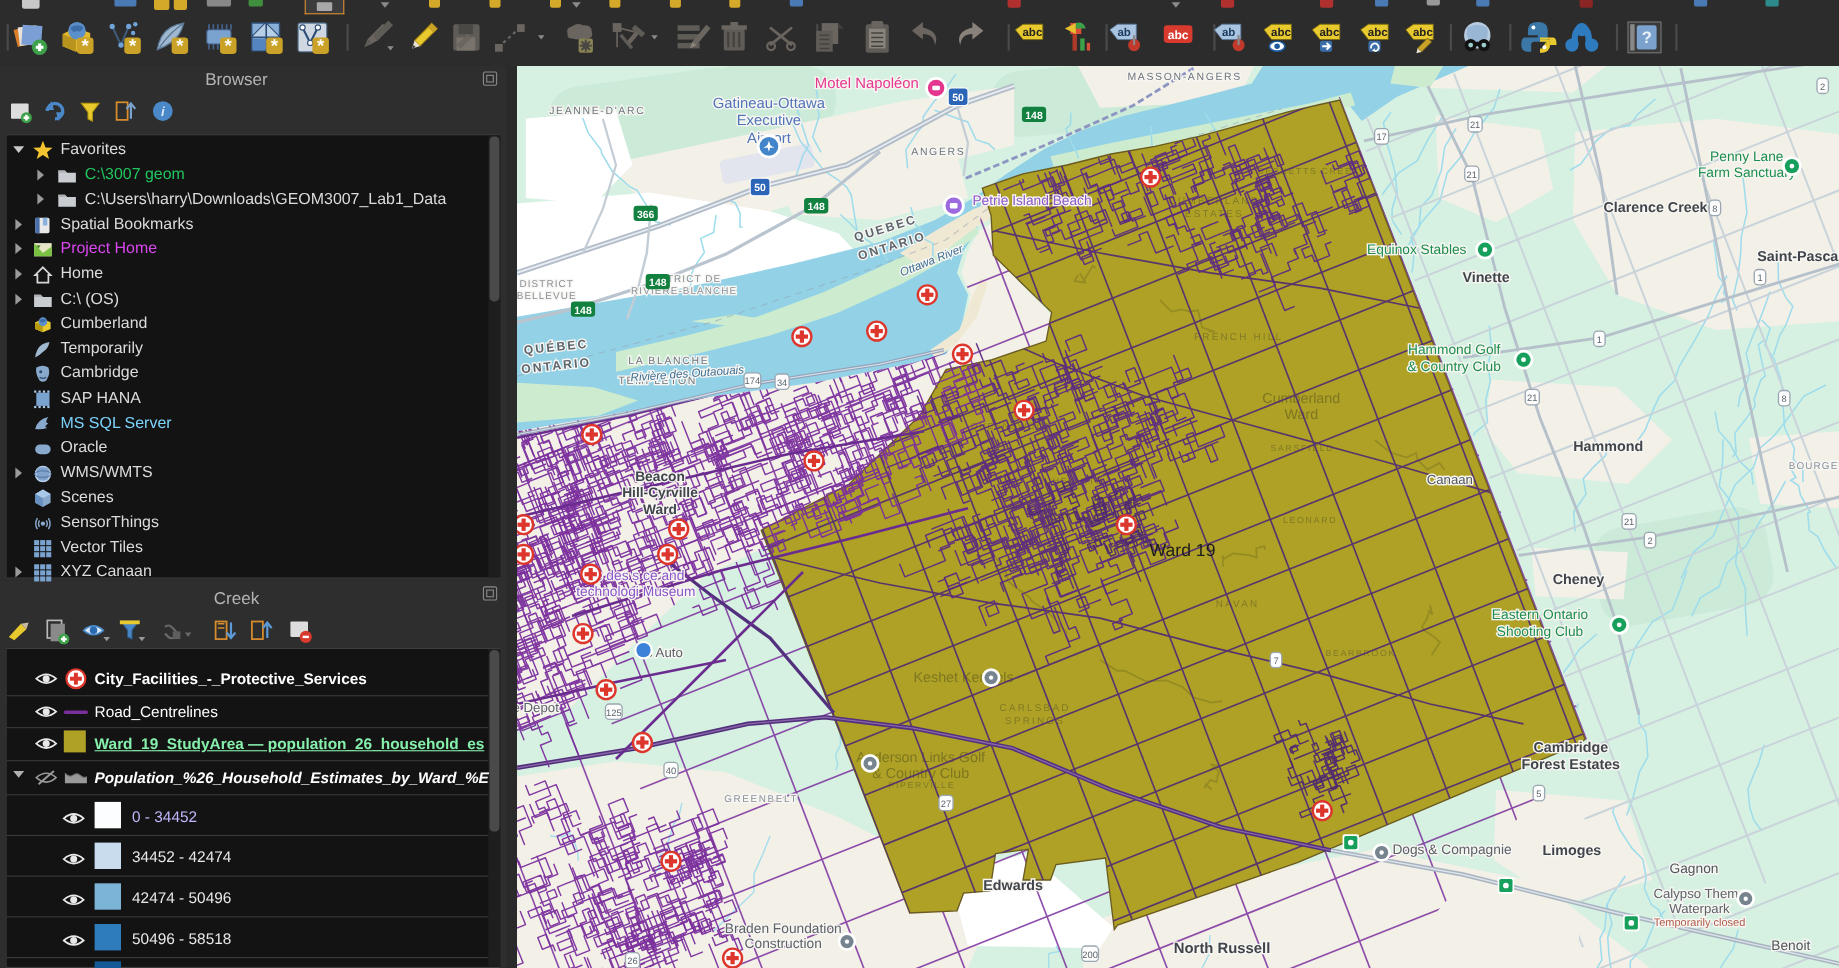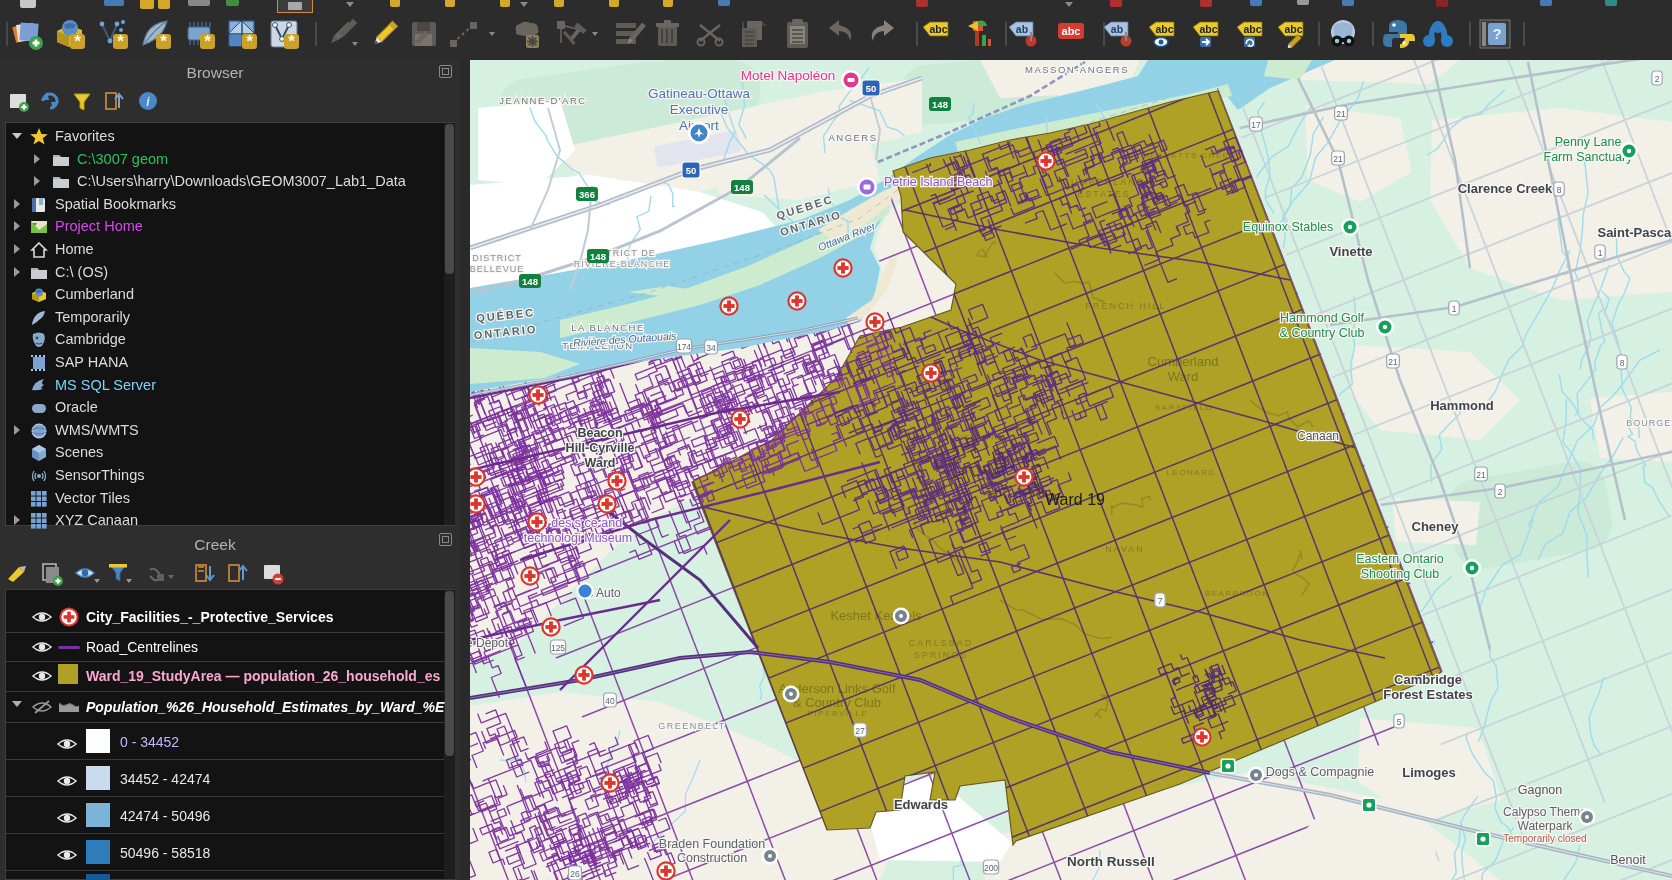--- a/index.html
+++ b/index.html
@@ -550,21 +550,21 @@
     <circle cx="11" cy="8" r="3.2" fill="#e8e8e8"></circle>
   </svg>
 <div style="position:absolute;left:58px;top:646px;width:22px;height:3px;background:#7b2f9d;border-radius:2px"></div>
 <div style="position:absolute;left:86px;top:639px;white-space:nowrap;color:#fff;font-size:14px;font-weight:normal">Road_Centrelines</div>
 <div style="position:absolute;left:6px;top:661px;width:438px;height:1px;background:#3a3a3a"></div>
 <svg width="22" height="16" viewBox="0 0 22 16" style="position:absolute;left:31px;top:668px">
     <path d="M2 8 Q11 0 20 8 Q11 16 2 8 Z" fill="none" stroke="#e8e8e8" stroke-width="1.6"></path>
     <circle cx="11" cy="8" r="3.2" fill="#e8e8e8"></circle>
   </svg>
 <div style="position:absolute;left:58px;top:664px;width:20px;height:20px;background:#aea126"></div>
-<div style="position:absolute;left:86px;top:668px;white-space:nowrap;color:#f9a8d4;font-size:14px;font-weight:bold;">Ward_19_StudyArea — population_26_household_es</div>
+<div style="position:absolute;left:86px;top:668px;white-space:nowrap;color:#86efac;font-size:14px;font-weight:bold;text-decoration:underline">Ward_19_StudyArea — population_26_household_es</div>
 <div style="position:absolute;left:6px;top:691px;width:438px;height:1px;background:#3a3a3a"></div>
 <div style="position:absolute;left:12px;top:701px;width:0;height:0;border-left:5px solid transparent;border-right:5px solid transparent;border-top:6px solid #b0b0b0"></div>
 <svg width="22" height="16" viewBox="0 0 22 16" style="position:absolute;left:31px;top:699px">
     <path d="M2 8 Q11 0 20 8 Q11 16 2 8 Z" fill="none" stroke="#9a9a9a" stroke-width="1.4"></path>
     <line x1="4" y1="14" x2="18" y2="2" stroke="#9a9a9a" stroke-width="1.8"></line>
   </svg>
 <svg width="22" height="16" viewBox="0 0 22 16" style="position:absolute;left:58px;top:699px">
     <path d="M1 4 Q5 8 8 6 Q12 3 15 6 Q18 9 21 7 L21 13 L1 13 Z" fill="#9a9a9a"></path>
     <path d="M1 4 Q5 8 8 6 Q12 3 15 6 Q18 9 21 7" fill="none" stroke="#777" stroke-width="1"></path>
   </svg>

